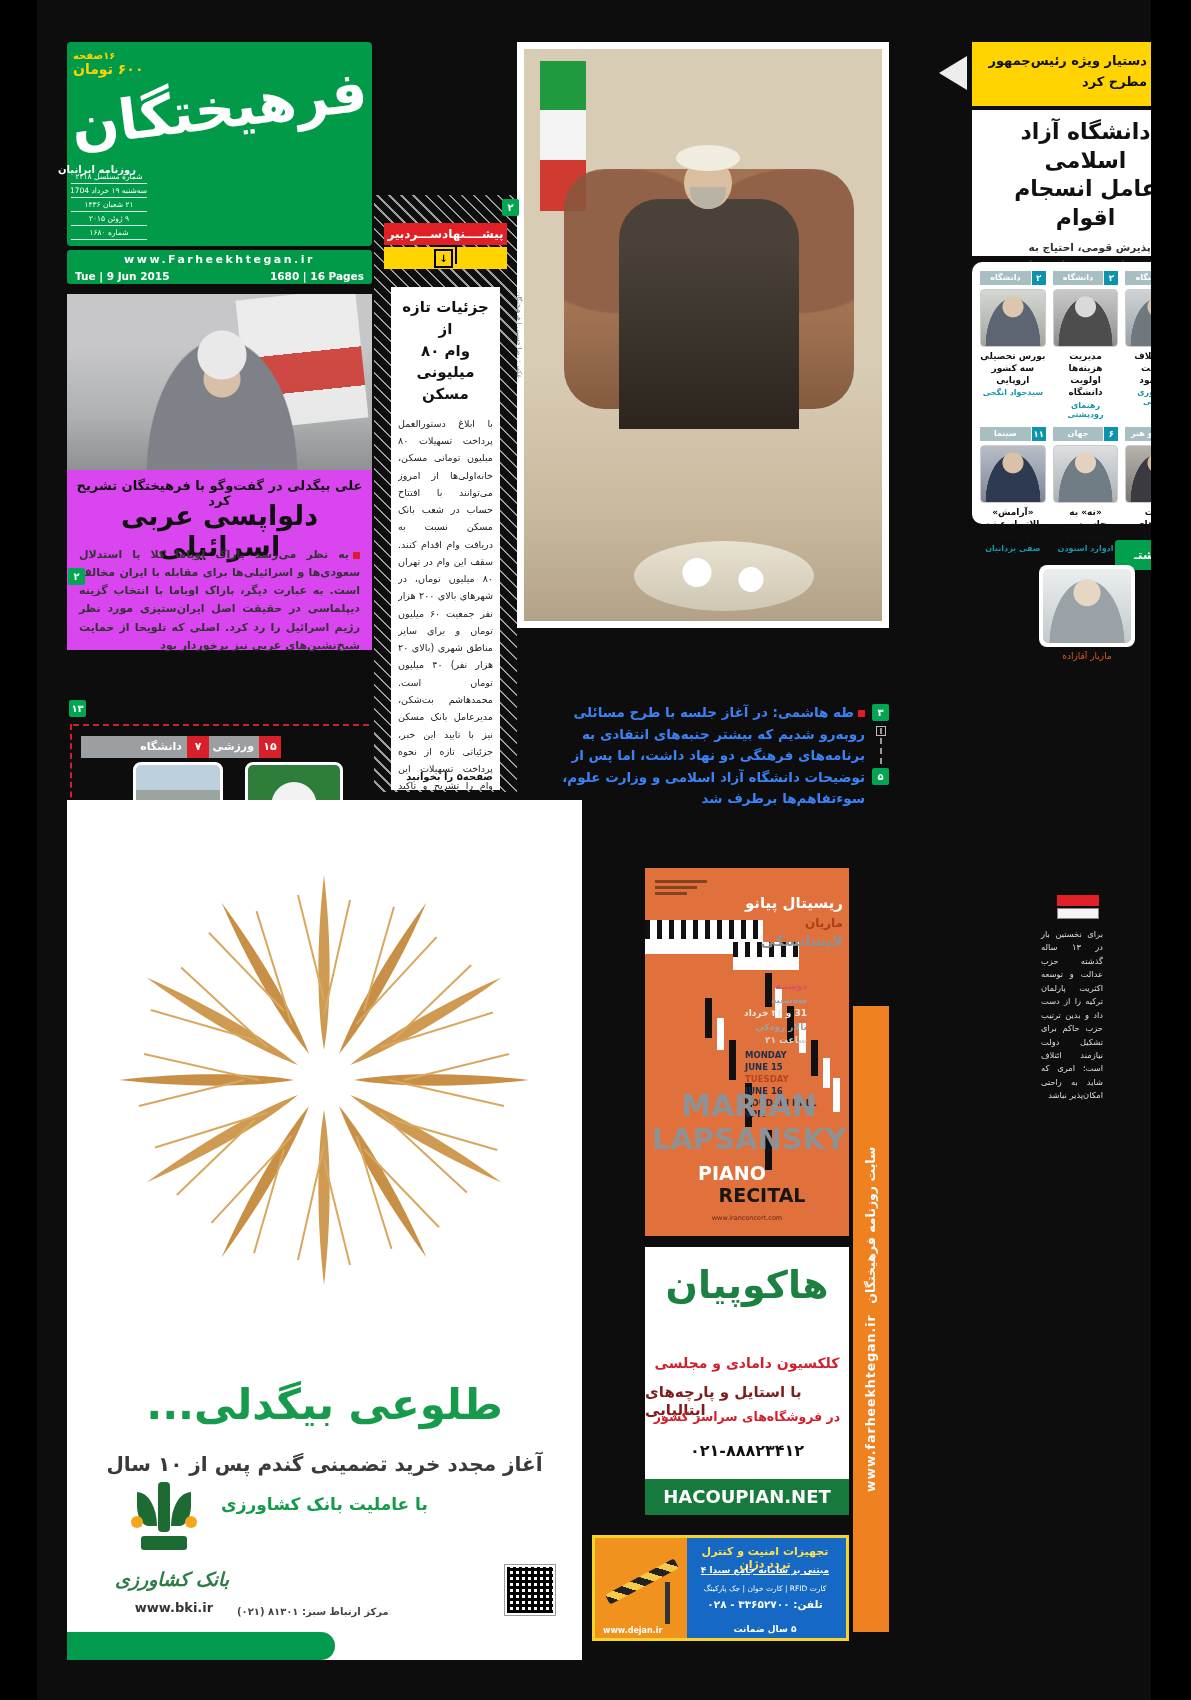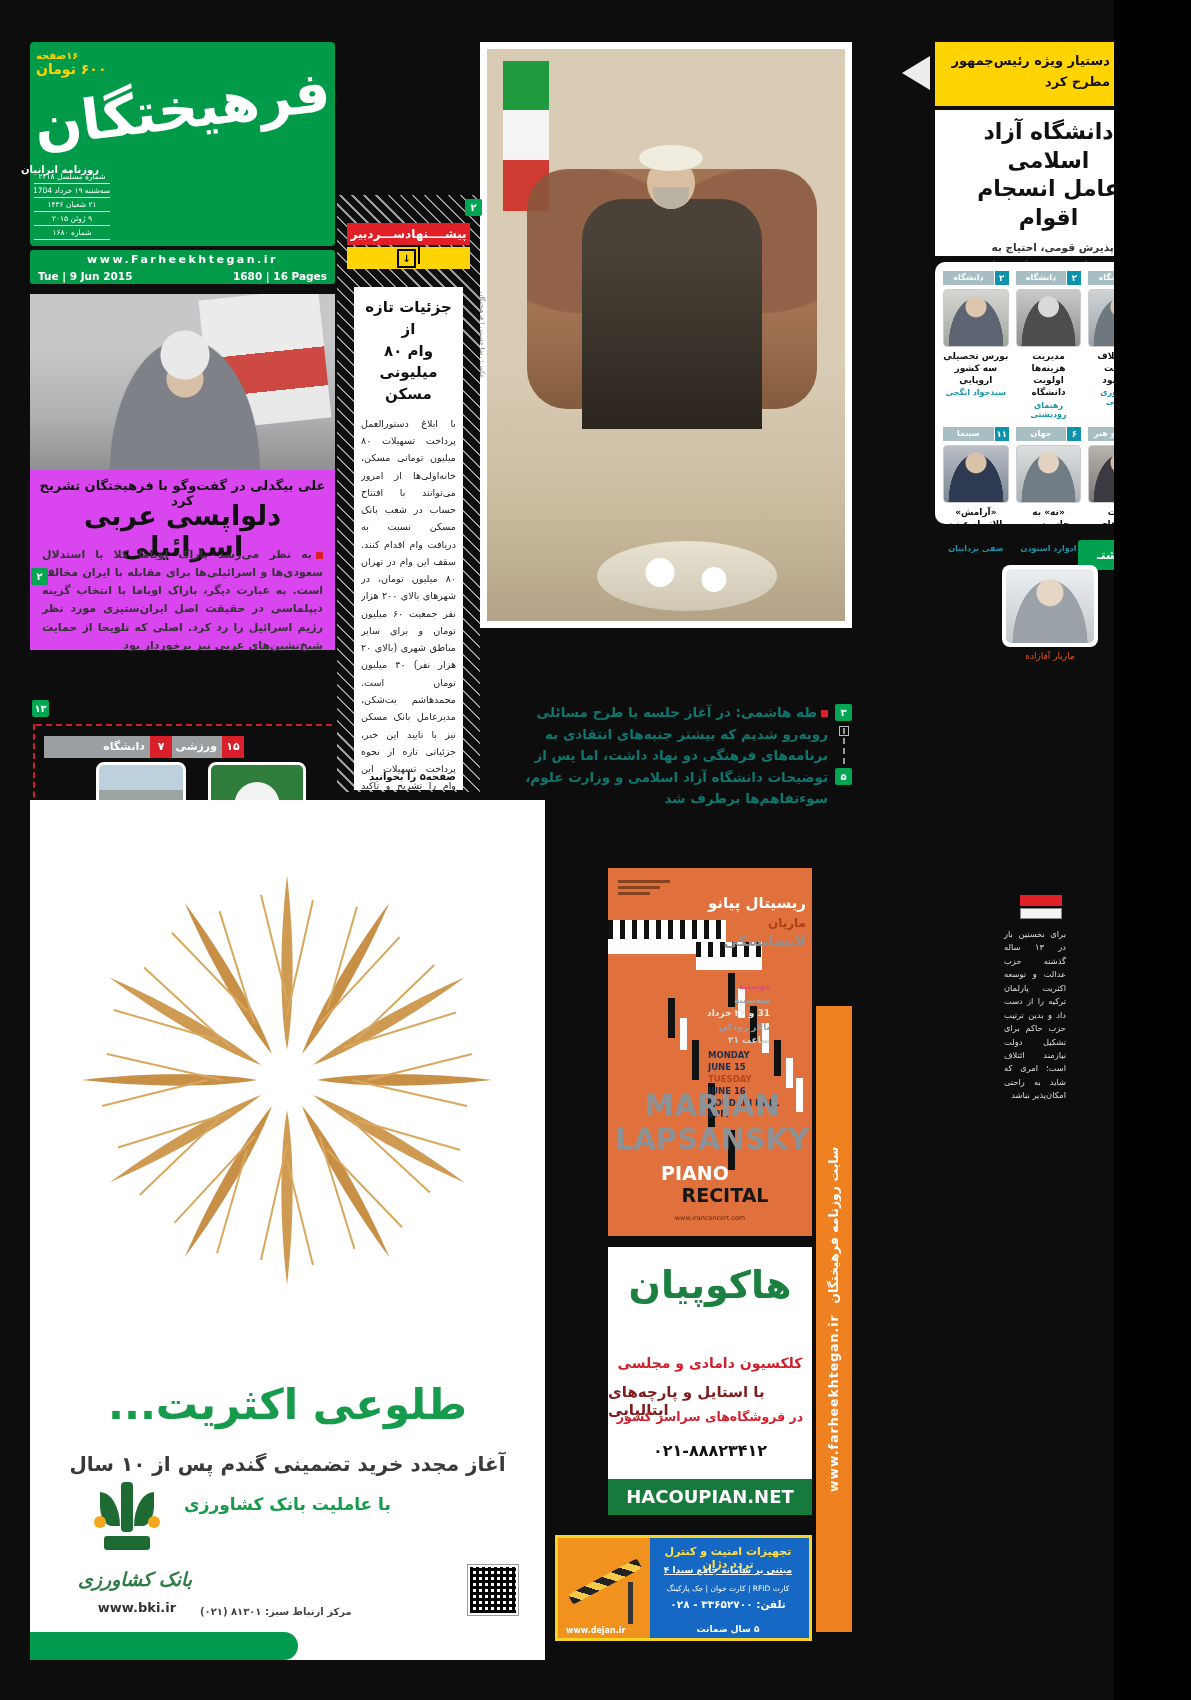--- a/index.html
+++ b/index.html
@@ -1,17 +1,17 @@
 <!DOCTYPE html>
 <html lang="fa"><head>
 <meta charset="utf-8">
 <style>
   html,body{margin:0;padding:0;background:#000;}
   #page{position:relative;width:1114px;height:1700px;background:#0d0d0d;overflow:hidden;
-        font-family:"DejaVu Sans","Liberation Sans",sans-serif;direction:rtl;}
+        font-family:"DejaVu Sans","Liberation Sans",sans-serif;direction:rtl;margin-left:37px;}
   .abs{position:absolute;}
   .badge{position:absolute;width:17px;height:17px;background:#00a651;color:#fff;
          font-size:10px;font-weight:bold;text-align:center;line-height:17px;border-radius:2px;}
   .redsq{display:inline-block;width:7px;height:7px;background:#d81f2a;margin-left:4px;vertical-align:middle;}
 
   
   #masthead{left:30px;top:42px;width:305px;height:204px;background:#009a49;border-radius:4px;}
   #mh-pages{position:absolute;left:6px;right:auto;top:8px;text-align:left;color:#ffd400;font-weight:bold;direction:rtl;}
   #mh-pages .l1{font-size:10px;display:block;}
   #mh-pages .l2{font-size:14px;display:block;}
@@ -68,21 +68,21 @@
   #cp-beard{position:absolute;left:166px;top:138px;width:36px;height:22px;border-radius:0 0 18px 18px;background:#b9b3a6;}
   #cp-table{position:absolute;left:110px;bottom:10px;width:180px;height:70px;border-radius:50%;
     background:radial-gradient(circle at 35% 45%, #fff 0 14px, transparent 15px),
                radial-gradient(circle at 65% 55%, #fff 0 12px, transparent 13px),
                linear-gradient(#e8e2d2,#cfc7b2);}
   #cp-credit{position:absolute;left:-3px;top:50%;transform:translateY(-50%);writing-mode:vertical-rl;
     font-size:6.5px;color:#777;background:#fff;padding:4px 1px;}
 
   
   #quote{left:488px;top:702px;width:364px;height:84px;}
-  #quotetext{position:absolute;right:24px;left:0;top:0;color:#0f766e;font-size:13.5px;font-weight:bold;
+  #quotetext{position:absolute;right:24px;left:0;top:0;color:#3b82f6;font-size:13.5px;font-weight:bold;
              line-height:1.6;text-align:right;}
   #qbadge1{right:0;top:2px;}
   #qdash{position:absolute;right:7px;top:26px;height:36px;border-right:2px dashed #9a9a9a;}
   #qsq{position:absolute;right:3px;top:24px;width:8px;height:8px;border:1px solid #bbb;background:transparent;}
   #qbadge2{right:0;top:66px;}
 
   
   #midcol{left:337px;top:195px;width:143px;height:597px;
     background:repeating-linear-gradient(45deg,#0e0e0e 0 7px,#9e9e9e 7px 8.5px);}
   #mc-badge{right:auto;left:128px;top:4px;}
@@ -459,21 +459,21 @@
         <g transform="rotate(300 237 265)">
             <path d="M237,235 C244,195 245,130 237,60 C229,130 230,195 237,235 Z" stroke="none"></path>
             <path d="M237,200 L263,85 M237,185 L211,80" fill="none"></path>
           </g>
         <g transform="rotate(330 237 265)">
             <path d="M237,235 C244,195 245,130 237,60 C229,130 230,195 237,235 Z" stroke="none" fill="#c89047"></path>
             <path d="M237,200 L263,85 M237,185 L211,80" fill="none"></path>
           </g>
       </g>
     </svg>
-    <div id="bk-title">طلوعی اکثریت...</div>
+    <div id="bk-title">طلوعی بیگدلی...</div>
     <div id="bk-sub1">آغاز مجدد خرید تضمینی گندم پس از ۱۰ سال</div>
     <div id="bk-sub2">با عاملیت بانک کشاورزی</div>
     <div id="bk-emblem">
       <div class="lw"></div>
         <div class="rw"></div>
         <div class="mid"></div>
       <div class="ly"></div>
         <div class="ry"></div>
         <div class="bn"></div>
     </div>

